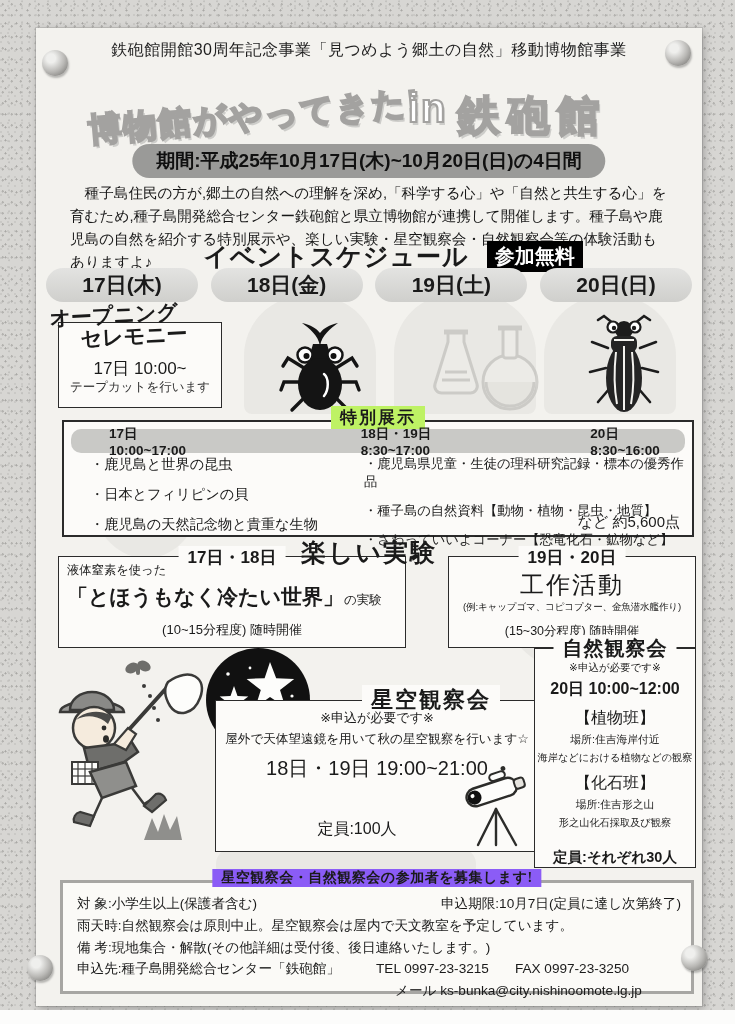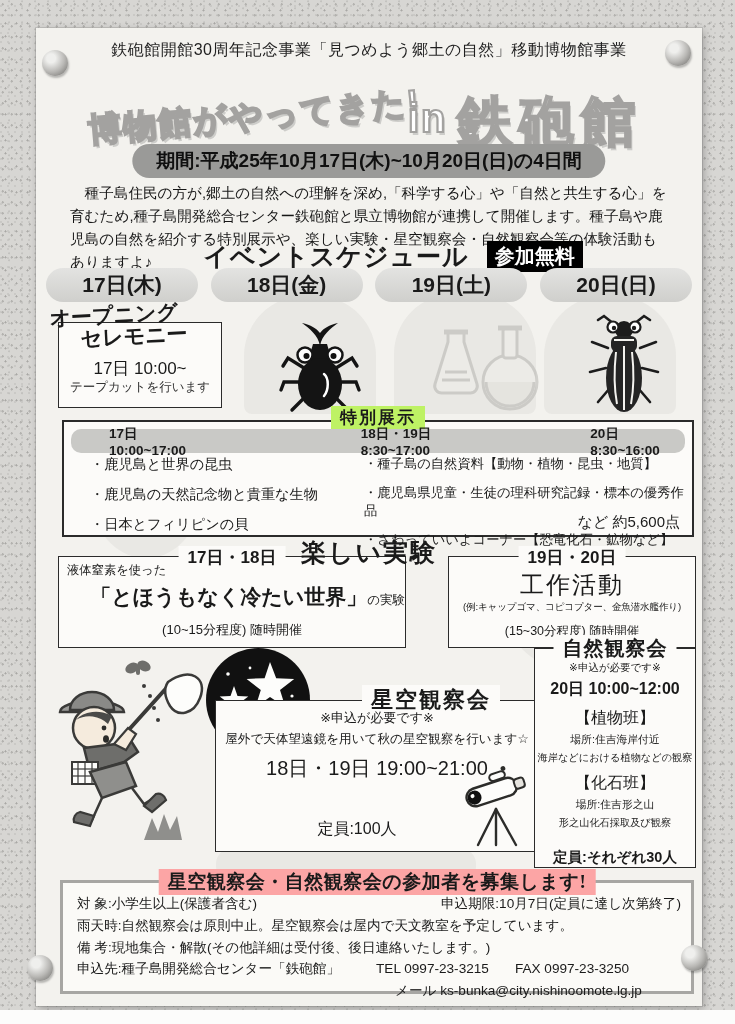--- a/index.html
+++ b/index.html
@@ -31,21 +31,21 @@
   .top-label{left:0;top:12px;width:100%;font-size:16px;letter-spacing:.5px;color:#1f1f1f;}
   .bubble{
     color:#fff;font-weight:900;
     -webkit-text-stroke:2.2px #a3a2a0;
     text-shadow:2px 3px 0 rgba(160,159,157,.45);
     white-space:nowrap;
   }
   .title1{left:52px;top:66px;font-size:33px;transform:rotate(-5deg);letter-spacing:2px;}
   .title2{left:372px;top:58px;}
   .title2 .in{font-size:40px;vertical-align:8px;letter-spacing:2px;margin-right:10px;}
-  .title2 .kanji{font-size:54px;letter-spacing:8px;}
+  .title2 .kanji{font-size:42px;letter-spacing:8px;}
   .period-pill{
     left:50%;top:116px;transform:translateX(-50%);
     background:#9a9a98;border-radius:17px;padding:4px 24px;
     font-size:19px;font-weight:700;color:#101010;white-space:nowrap;
   }
   .intro{left:34px;top:154px;width:600px;font-size:14.6px;line-height:1.58;text-indent:1em;color:#161616;}
   .sched-row{left:0;top:212px;width:100%;display:flex;justify-content:center;align-items:center;gap:18px;padding-left:24px;}
   .sched-heading{font-size:25px;font-weight:900;letter-spacing:1px;}
   .free-badge{background:#000;color:#fff;font-size:20px;font-weight:700;padding:2px 8px;}
   .dates{left:10px;top:240px;width:646px;display:flex;justify-content:space-between;}
@@ -72,21 +72,21 @@
   .time-band span:nth-child(3){margin-left:96px;}
   .exh-col{position:absolute;top:33px;display:flex;flex-direction:column;gap:11px;font-size:14.2px;}
   .exh-left{left:26px;width:288px;}
   .exh-right{left:300px;width:324px;font-size:13.3px;}
   .exh-total{position:absolute;right:12px;bottom:3px;font-size:15px;}
 
   .fun-heading{left:50%;top:508px;transform:translateX(-50%);font-size:25px;font-weight:900;letter-spacing:2px;z-index:2;}
   .cold-box{left:22px;top:528px;width:346px;height:90px;border-width:1.6px;}
   .cold-legend{font-size:17px;top:-11px;}
   .cold-pre{position:absolute;left:8px;top:5px;font-size:12.3px;}
-  .cold-main{position:absolute;left:0;top:26px;width:100%;text-align:right;white-space:nowrap;}
+  .cold-main{position:absolute;left:8px;top:26px;width:100%;text-align:left;white-space:nowrap;}
   .cold-main .big{font-size:21px;font-weight:700;}
   .cold-main .suf{font-size:12.5px;}
   .cold-note{position:absolute;left:0;bottom:8px;width:100%;text-align:center;font-size:13px;}
   .craft-box{left:412px;top:528px;width:246px;height:90px;border-width:1.6px;}
   .craft-title{position:absolute;left:0;top:12px;width:100%;text-align:center;font-size:24px;letter-spacing:2px;}
   .craft-ex{position:absolute;left:0;top:44px;width:100%;text-align:center;font-size:9.6px;letter-spacing:-.2px;}
   .craft-note{position:absolute;left:0;bottom:7px;width:100%;text-align:center;font-size:12.5px;}
 
   .nature-box{left:498px;top:620px;width:160px;height:218px;border-width:1.6px;}
   .nature-legend{font-size:20px;font-weight:900;top:-14px;letter-spacing:1px;}
@@ -100,21 +100,21 @@
 
   .star-box{left:179px;top:672px;width:306px;height:150px;border-width:1.6px;padding-left:16px;}
   .star-legend{left:146px;transform:none;font-size:22px;font-weight:900;top:-16px;letter-spacing:2px;}
   .s-app{position:absolute;left:0;top:8px;width:100%;text-align:center;font-size:13px;}
   .s-desc{position:absolute;left:0;top:30px;width:100%;text-align:center;font-size:12.6px;}
   .s-dt{position:absolute;left:0;top:54px;width:100%;text-align:center;font-size:20px;white-space:nowrap;}
   .s-place{position:absolute;left:20px;top:88px;width:100%;text-align:center;font-size:16px;}
   .s-cap{position:absolute;left:-20px;top:118px;width:100%;text-align:center;font-size:16px;}
 
   .recruit-box{left:24px;top:852px;width:628px;height:108px;border:3px solid #a7a6a3;background:#fbfaf7;}
-  .recruit-legend{top:-14px;font-size:19px;font-weight:700;background:#fca5a5;letter-spacing:.5px;font-family:Liberation Serif, serif;}
+  .recruit-legend{top:-14px;font-size:14px;font-weight:700;background:#8b5cf6;letter-spacing:.5px;font-family:Liberation Serif, serif;}
   .recruit-rows{position:absolute;left:14px;top:10px;right:10px;font-size:13.6px;line-height:1.6;}
   .r-row{display:flex;white-space:nowrap;}
   .r-deadline{margin-left:auto;}
   .r-tel{margin-left:36px;text-align:center;}
   .r-fax{margin-left:26px;}
   .r-mail{margin-left:318px;}
   svg{display:block;}
 </style>
 </head>
 <body>
@@ -216,26 +216,26 @@
 
   <div class="box special-box">
     <div class="legend special-heading">特別展示</div>
     <div class="time-band">
       <span>17日 10:00~17:00</span>
       <span>18日・19日 8:30~17:00</span>
       <span>20日 8:30~16:00</span>
     </div>
     <div class="exh-col exh-left">
       <span>・鹿児島と世界の昆虫</span>
+      <span>・日本とフィリピンの貝</span>
       <span>・鹿児島の天然記念物と貴重な生物</span>
-      <span>・日本とフィリピンの貝</span>
     </div>
     <div class="exh-col exh-right">
+      <span>・鹿児島県児童・生徒の理科研究記録・標本の優秀作品</span>
       <span>・種子島の自然資料【動物・植物・昆虫・地質】</span>
-      <span>・鹿児島県児童・生徒の理科研究記録・標本の優秀作品</span>
       <span>・さわっていいよコーナー【恐竜化石・鉱物など】</span>
     </div>
     <div class="exh-total">など 約5,600点</div>
   </div>
 
   <div class="abs fun-heading">楽しい実験</div>
   <div class="box cold-box">
     <div class="legend cold-legend">17日・18日</div>
     <div class="cold-pre">液体窒素を使った</div>
     <div class="cold-main">

